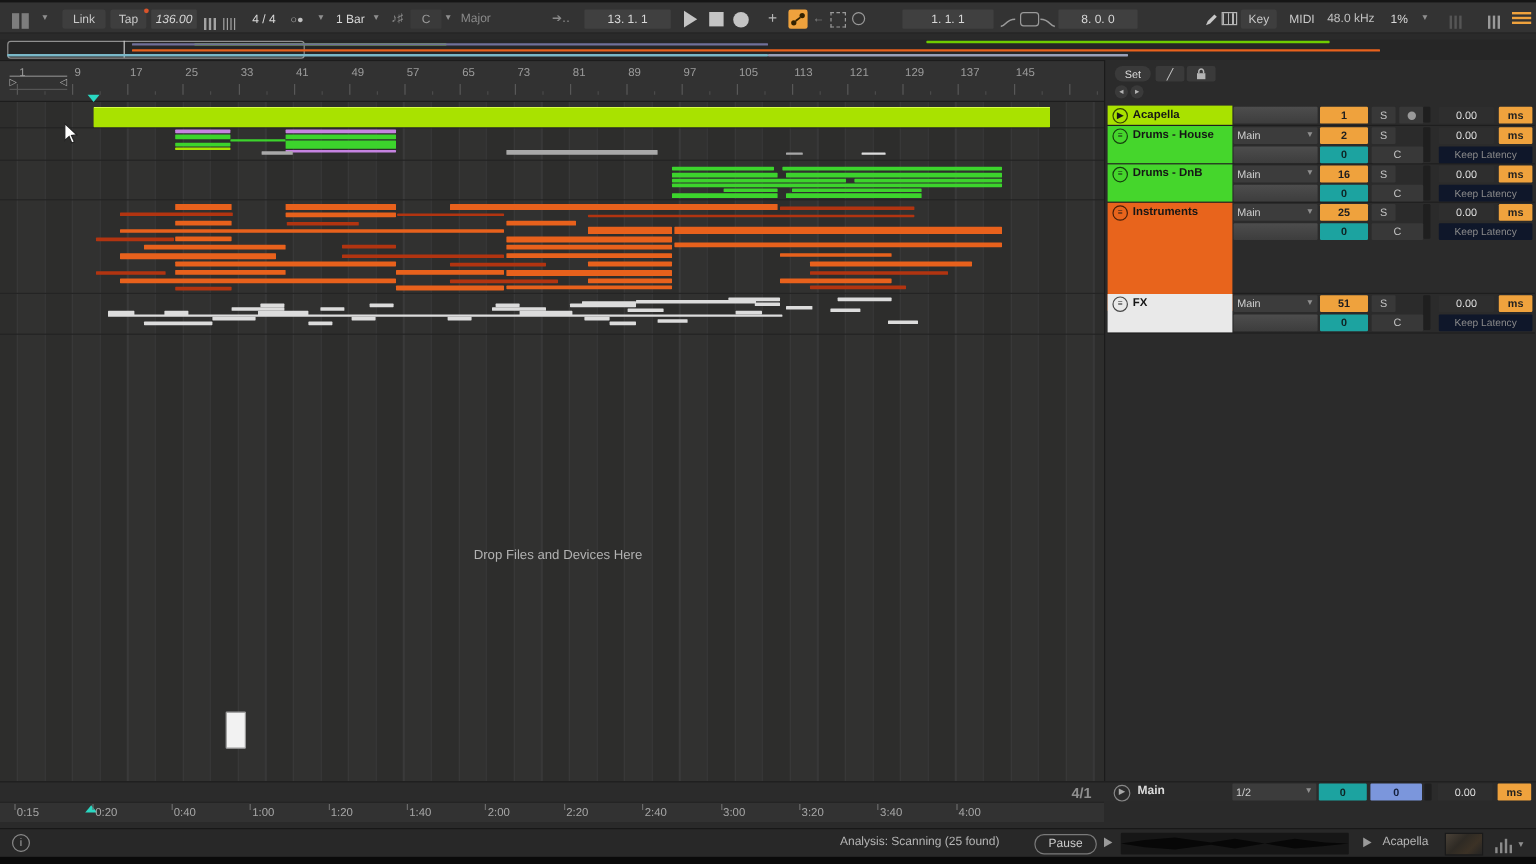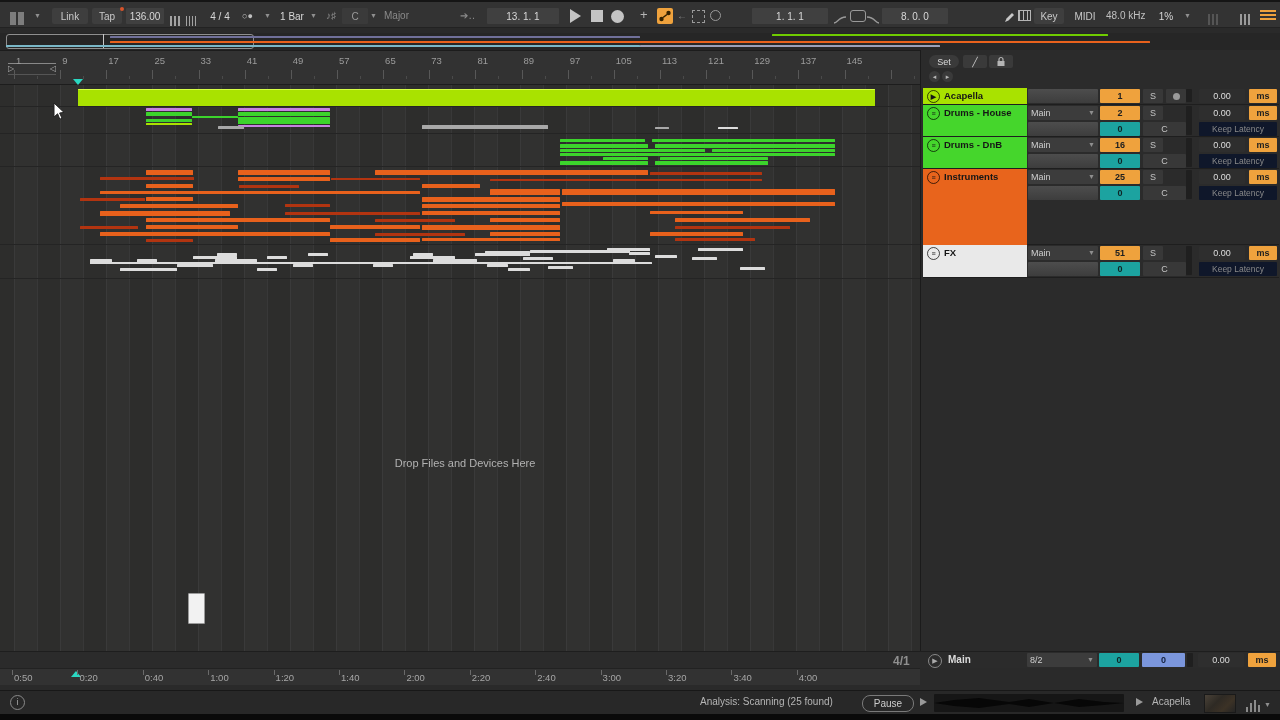--- a/index.html
+++ b/index.html
@@ -76,21 +76,21 @@
 
   <div id="toolbar" class="abs">
     <div class="abs" style="left:10px;top:7px;">
       <span class="vbar" style="height:13px;width:6px;background:#7d7d7d;"></span><span class="vbar" style="height:13px;width:6px;background:#7d7d7d;"></span>
     </div>
     <span class="abs caret" style="left:34px;top:6px;">▼</span>
 
     <div class="abs tbtn" style="left:52px;top:6px;width:36px;">Link</div>
     <div class="abs tbtn" style="left:92px;top:6px;width:30px;">Tap</div>
     <div class="abs" style="left:120px;top:5px;width:4px;height:4px;border-radius:50%;background:#d9542b;"></div>
-    <div class="abs tfield" style="left:126px;top:6px;width:38px;">136.00</div>
+    <div class="abs tfield" style="left:126px;top:6px;width:38px;font-style:italic;">136.00</div>
 
     <div class="abs" style="left:170px;top:9px;">
       <span class="vbar" style="height:10px;"></span><span class="vbar" style="height:10px;"></span><span class="vbar" style="height:10px;"></span>
     </div>
     <div class="abs" style="left:186px;top:9px;">
       <span class="vbar" style="height:10px;width:1px;"></span><span class="vbar" style="height:10px;width:1px;"></span><span class="vbar" style="height:10px;width:1px;"></span><span class="vbar" style="height:10px;width:1px;"></span>
     </div>
     <div class="abs tfield" style="left:202px;top:6px;width:36px;background:none;">4 / 4</div>
     <span class="abs ttext" style="left:242px;top:6px;font-size:9px;">○●</span>
     <span class="abs caret" style="left:264px;top:6px;">▼</span>
@@ -457,34 +457,34 @@
           <div class="hbox keepbox" style="left: 276px; top: 17px; width: 78px;">Keep Latency</div>
         </div>
       </div>
   </div>
 
   <div id="master-row" class="abs">
     <span class="abs" style="left:893px;top:2px;font-size:12px;font-weight:bold;color:#8f8f8f;">4/1</span>
     <div class="abs" style="left:928px;top:2px;width:12px;height:12px;border:1px solid #888;border-radius:50%;color:#aaa;font-size:7px;line-height:12px;text-align:center;">▶</div>
     <span class="abs" style="left:948px;top:2px;font-size:10px;font-weight:bold;color:#dcdcdc;">Main</span>
     <div class="hbox routing abs" style="left:1027px;top:1px;width:70px;">
-      <span>8/2</span>
+      <span>1/2</span>
         <span class="caret">▼</span>
     </div>
     <div class="hbox tealbox abs" style="left:1099px;top:1px;width:40px;">0</div>
     <div class="hbox bluebox abs" style="left:1142px;top:1px;width:43px;">0</div>
     <div class="hbox meterbox abs" style="left:1187px;top:1px;width:6px;"></div>
     <div class="hbox delaybox abs" style="left:1198px;top:1px;width:46px;">0.00</div>
     <div class="hbox msbox abs" style="left:1248px;top:1px;width:28px;">ms</div>
   </div>
 
   <div id="time-ruler" class="abs">
     <div class="abs ph-up" style="left:71px;top:2px;"></div>
   <div class="timetick" style="left: 12px;"></div>
-      <div class="timelabel" style="left: 14px;">0:50</div>
+      <div class="timelabel" style="left: 14px;">0:15</div>
       <div class="timetick" style="left: 77.4px;"></div>
       <div class="timelabel" style="left: 79.4px;">0:20</div>
       <div class="timetick" style="left: 142.8px;"></div>
       <div class="timelabel" style="left: 144.8px;">0:40</div>
       <div class="timetick" style="left: 208.2px;"></div>
       <div class="timelabel" style="left: 210.2px;">1:00</div>
       <div class="timetick" style="left: 273.6px;"></div>
       <div class="timelabel" style="left: 275.6px;">1:20</div>
       <div class="timetick" style="left: 339px;"></div>
       <div class="timelabel" style="left: 341px;">1:40</div>

